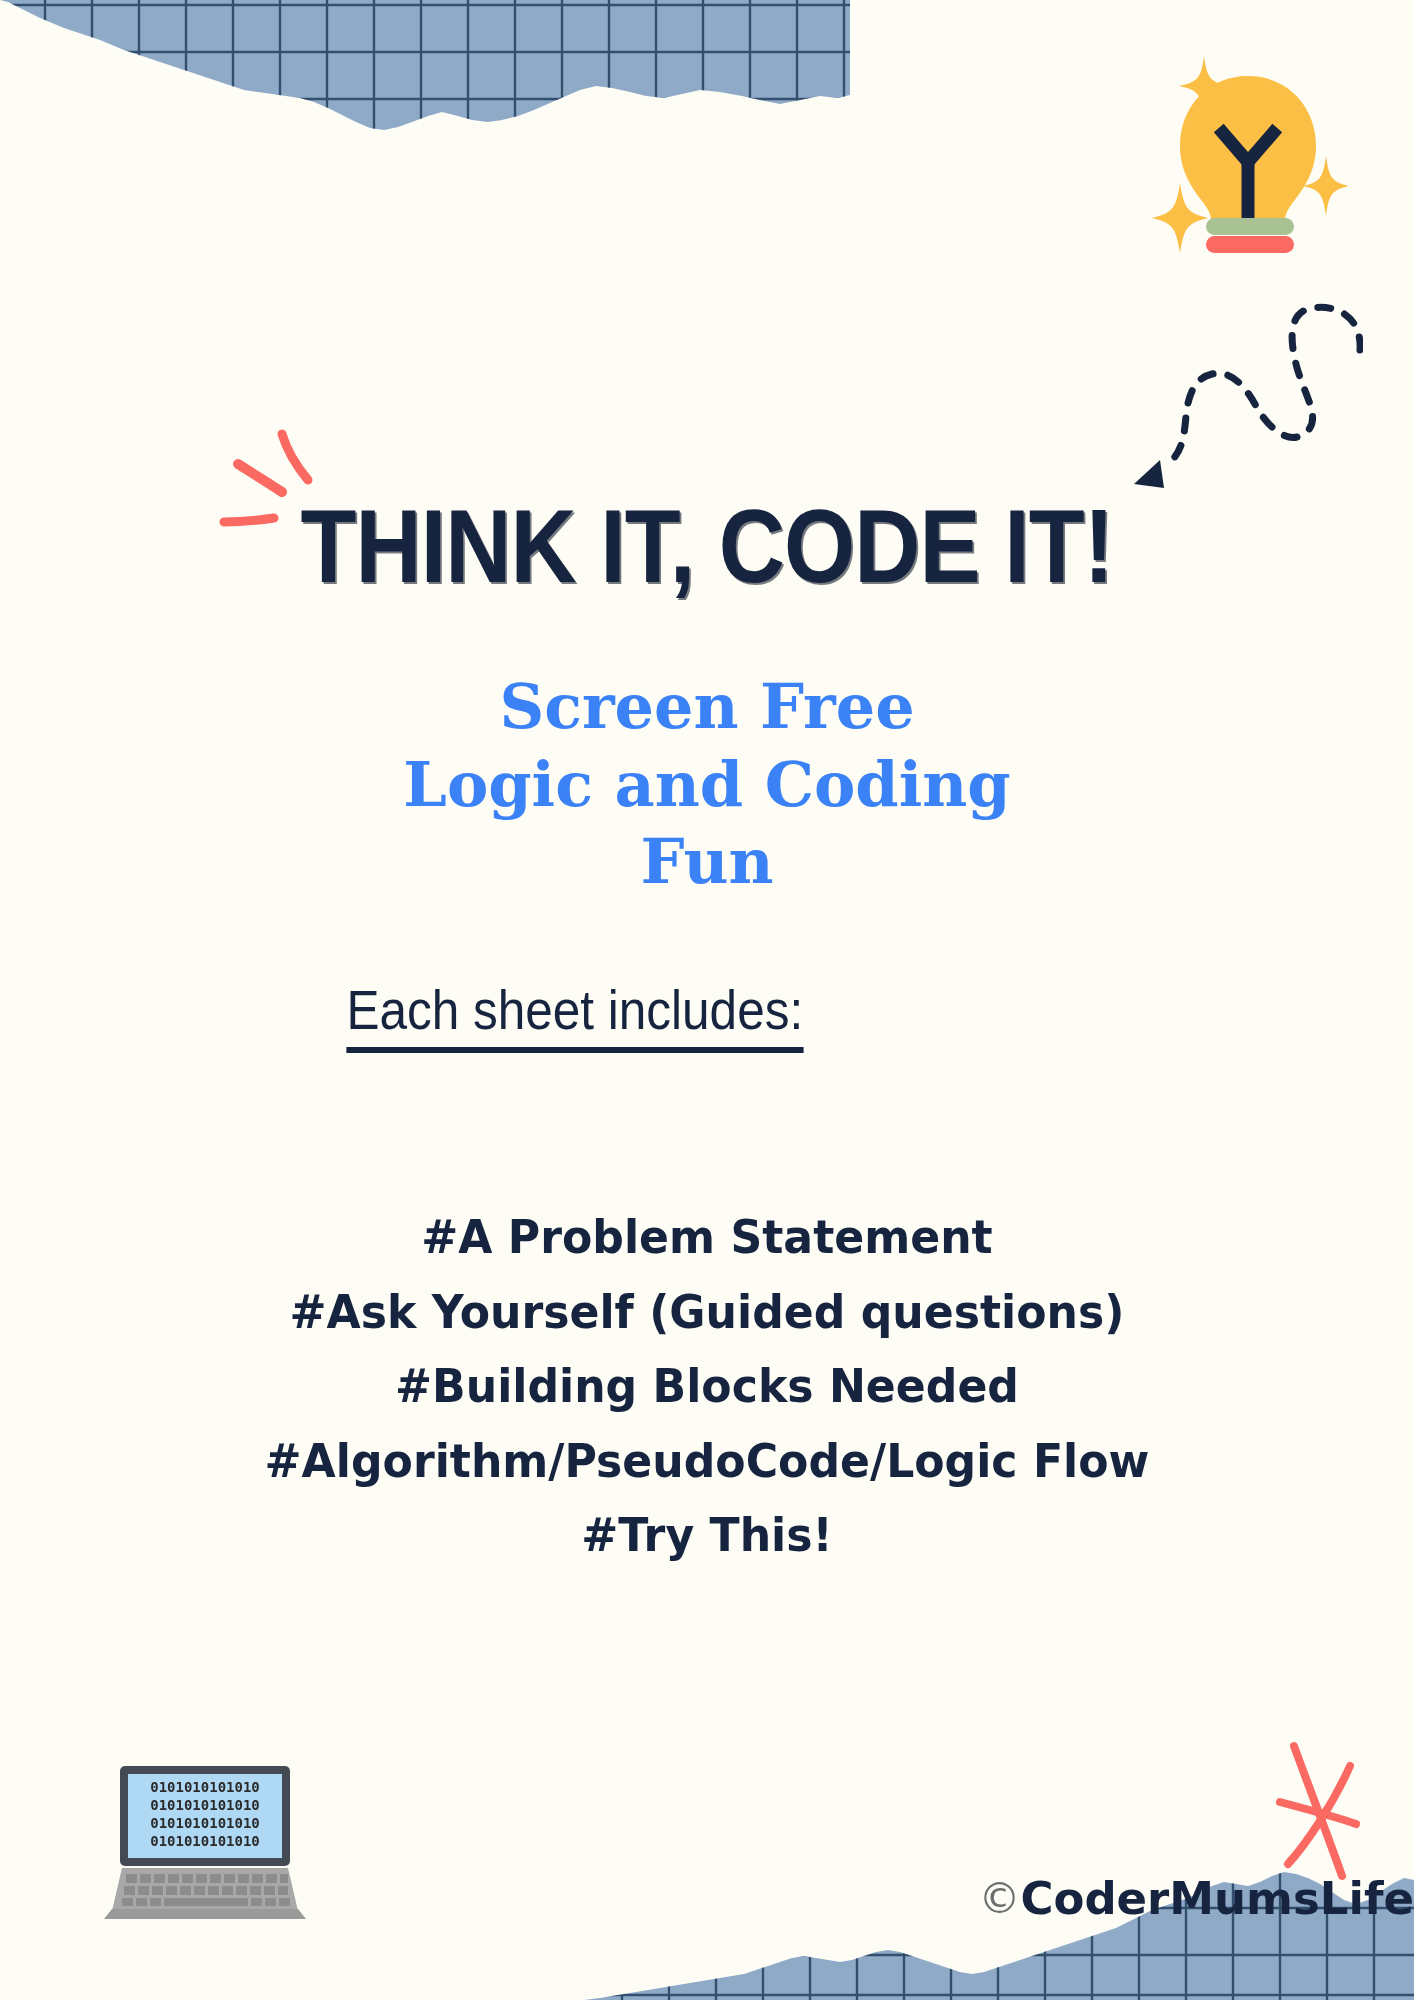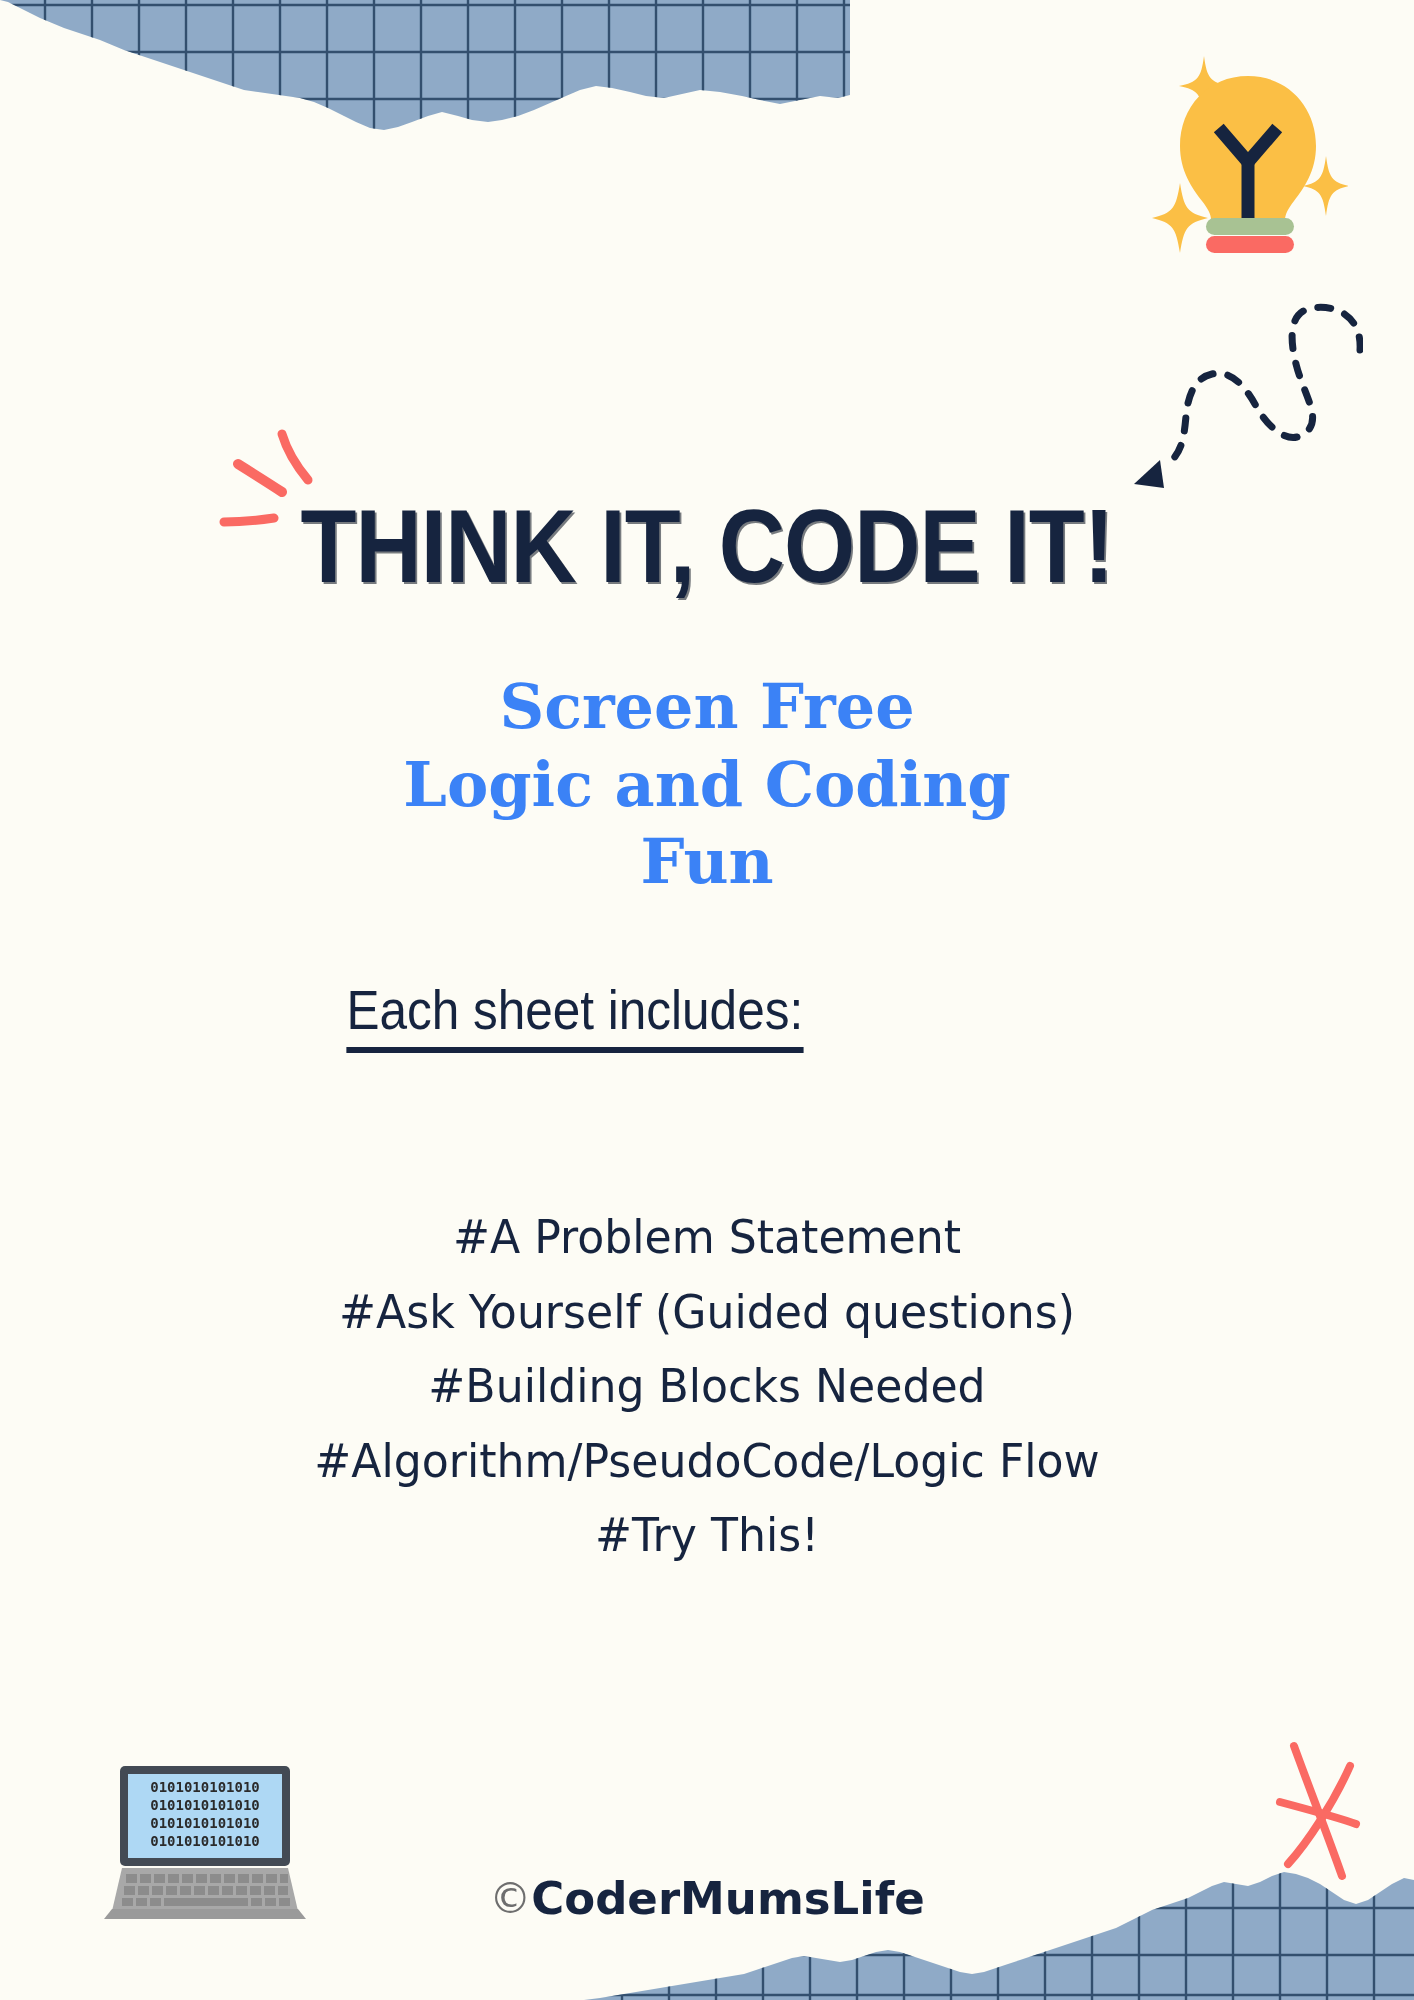--- a/index.html
+++ b/index.html
@@ -103,40 +103,41 @@
     line-height:1.05;
   }
 
   #feature-list {
     position:absolute;
     top:1200px;
     left:0;
     width:1414px;
     font-family:"DejaVu Sans", sans-serif;
     font-size:46px;
-    font-weight:400;
+    font-weight:700;
     color:#16243F;
     line-height:1.62;
     letter-spacing:0px;
   }
   #feature-list .feature-item {
     display:block;
     transform:scaleX(0.96);
   }
 
   #footer-credit {
     position:absolute;
     top:1872px;
     left:0;
     width:1414px;
     font-family:"DejaVu Sans", sans-serif;
     font-size:45px;
     font-weight:bold;
     color:#16243F;
     white-space:nowrap;
+    text-align:right;
   }
   #footer-credit .copy-mark {
     font-weight:normal;
     color:#6E6E6E;
     font-size:42px;
     vertical-align:1px;
   }
 </style>
 </head>
 <body>

